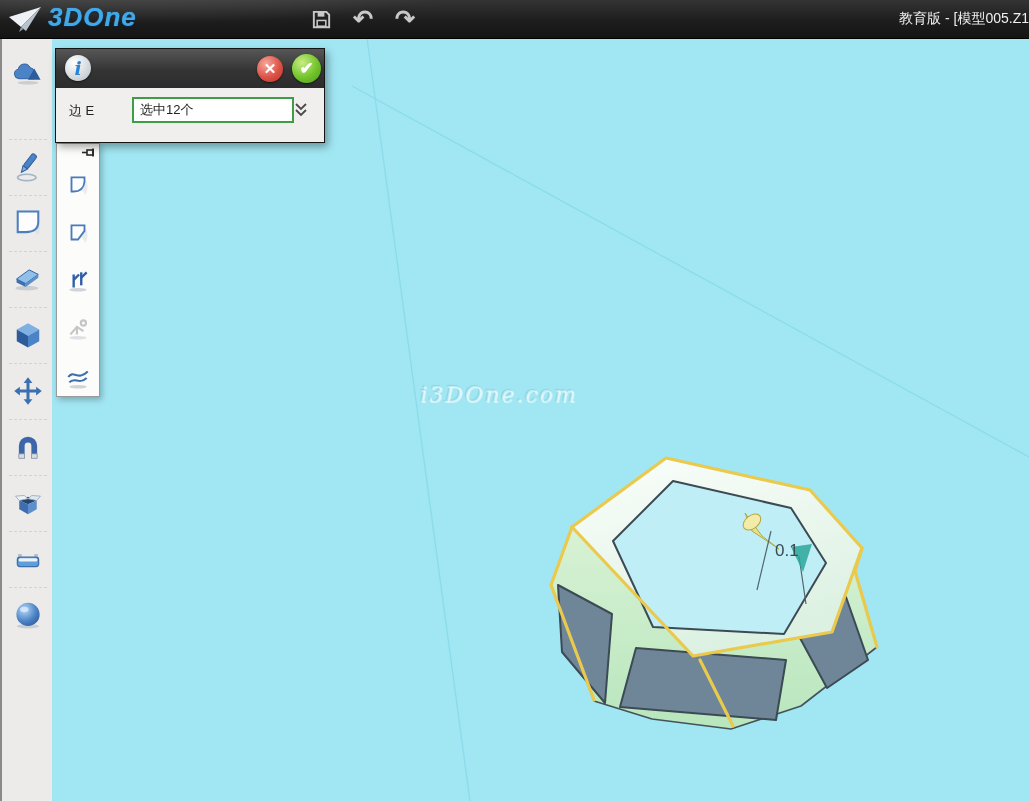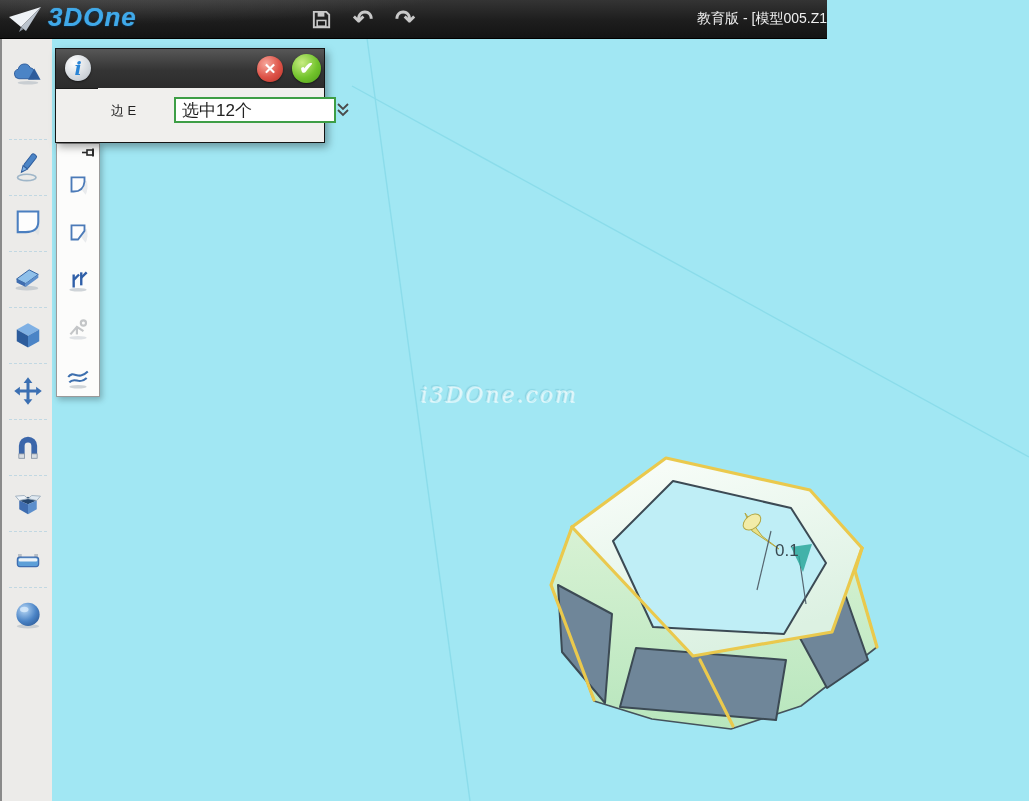--- a/index.html
+++ b/index.html
@@ -3,21 +3,21 @@
 <meta charset="utf-8">
 <style>
   html,body{margin:0;padding:0;}
   body{
     width:1029px;height:801px;position:relative;overflow:hidden;
     font-family:"Liberation Sans",sans-serif;
     background:#a1e7f3;
   }
   
   .topbar{
-    position:absolute;left:0;top:0;width:827px;height:38px;
+    position:absolute;left:0;top:0;width:1029px;height:38px;
     background:
       radial-gradient(ellipse 620px 90px at 130px -30px, rgba(120,120,120,.55) 0%, rgba(120,120,120,0) 60%),
       linear-gradient(#343434,#1d1d1d 55%,#141414);
     border-bottom:1px solid #000;
     z-index:30;
     text-decoration:underline;
   }
   .logo{position:absolute;left:6px;top:5px;width:38px;height:28px;}
   .brand{
     position:absolute;left:48px;top:2px;
@@ -71,25 +71,25 @@
     background:radial-gradient(circle at 35% 30%,#f7a79b,#dd5247 55%,#b93227);
     box-shadow:0 1px 2px rgba(0,0,0,.5);
     color:#fff;font-size:15px;font-weight:bold;
   }
   .ok-circle{
     left:236px;top:5px;width:29px;height:29px;
     background:radial-gradient(circle at 35% 30%,#c8ec82,#72c32c 55%,#4e9c18);
     box-shadow:0 1px 2px rgba(0,0,0,.5);
     color:#fff;font-size:17px;font-weight:bold;
   }
-  .dlg-body{position:absolute;left:0;top:39px;right:0;bottom:0;background:#f0efed;margin-left:42px;}
+  .dlg-body{position:absolute;left:0;top:39px;right:0;bottom:0;background:#f0efed;}
   .fld-label{position:absolute;left:13px;top:14px;font-size:13px;color:#222;}
   .fld-input{
     position:absolute;left:76px;top:9px;width:146px;height:22px;
-    border:2px solid #3e9e46;background:#fff;font-size:17px;color:#222;
+    border:2px solid #3e9e46;background:#fff;font-size:13px;color:#222;
     padding:0 6px;box-sizing:content-box;outline:none;font-family:"Liberation Sans",sans-serif;
   }
   .fld-expand{position:absolute;left:237px;top:12px;width:16px;height:20px;cursor:pointer;}
   
   .flyout{
     position:absolute;left:56px;top:143px;width:44px;height:254px;
     background:#fcfcfb;border:1px solid #9a9a9a;box-sizing:border-box;
     box-shadow:2px 3px 6px rgba(0,0,0,.25);
     z-index:35;
   }

